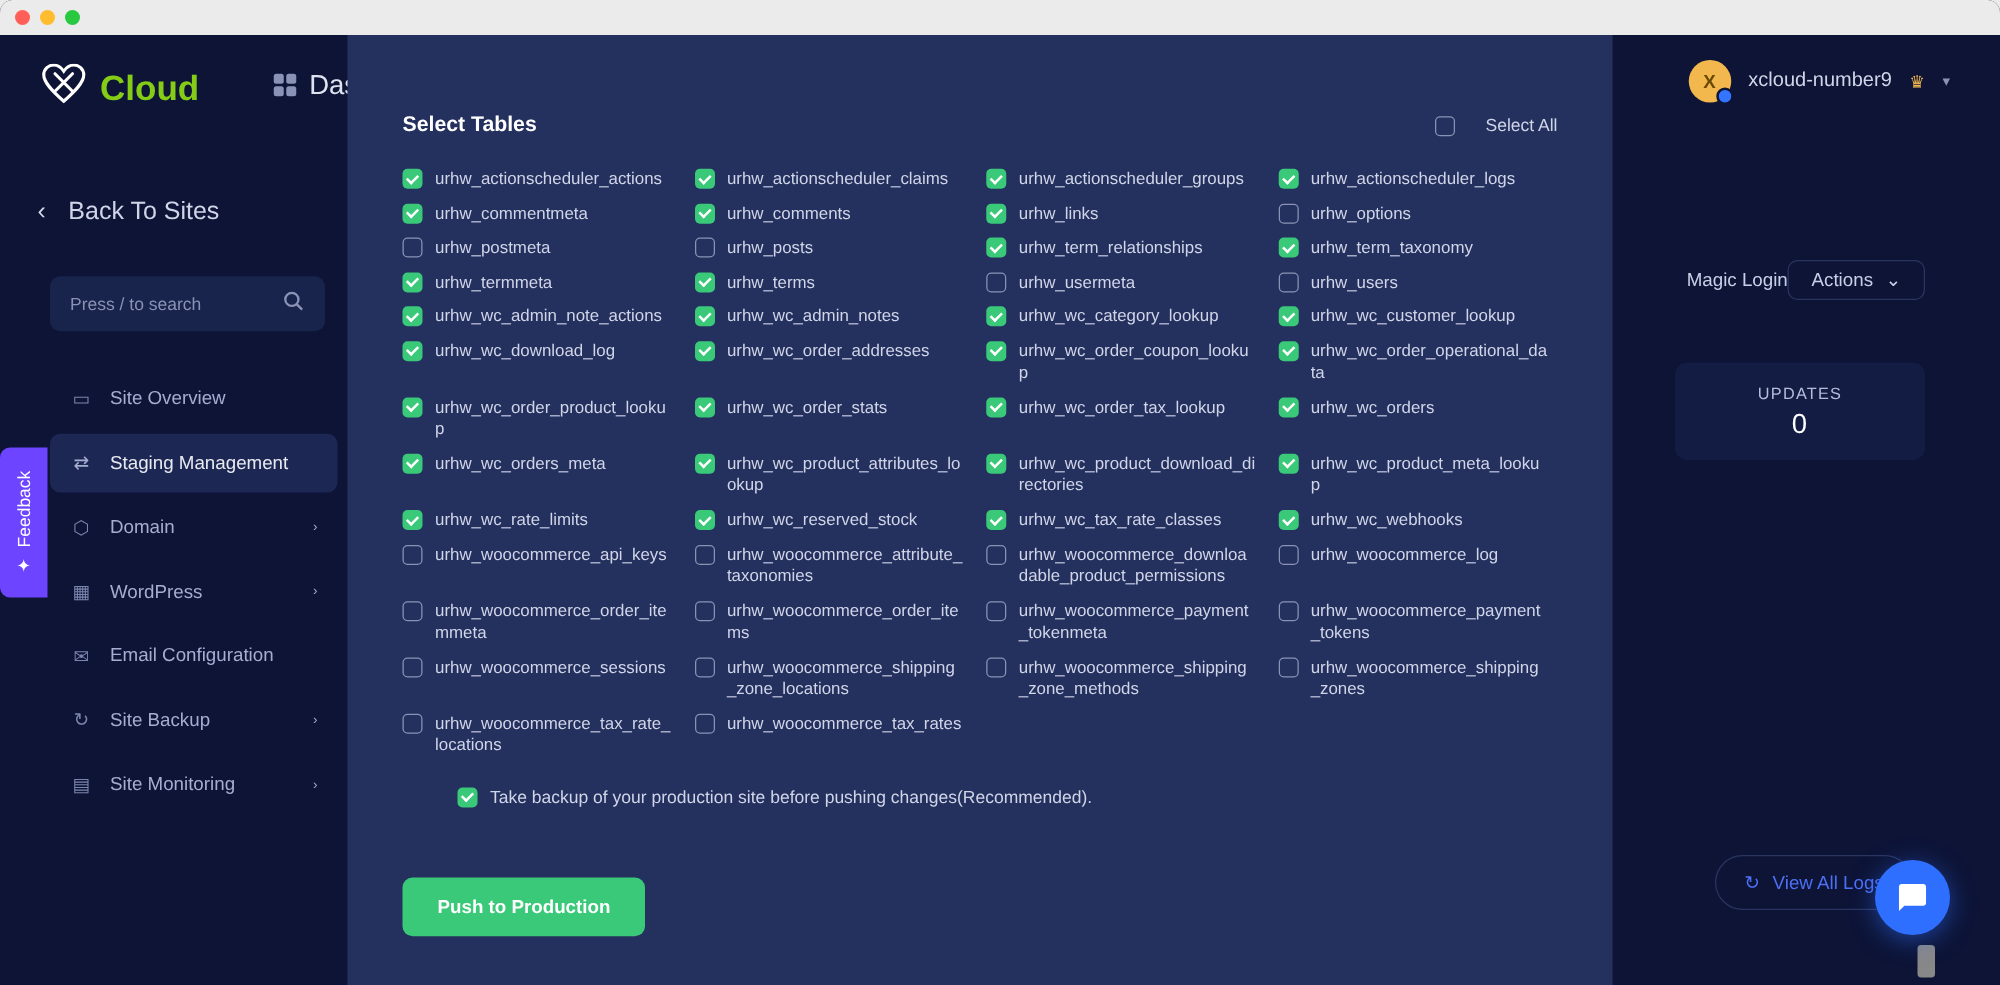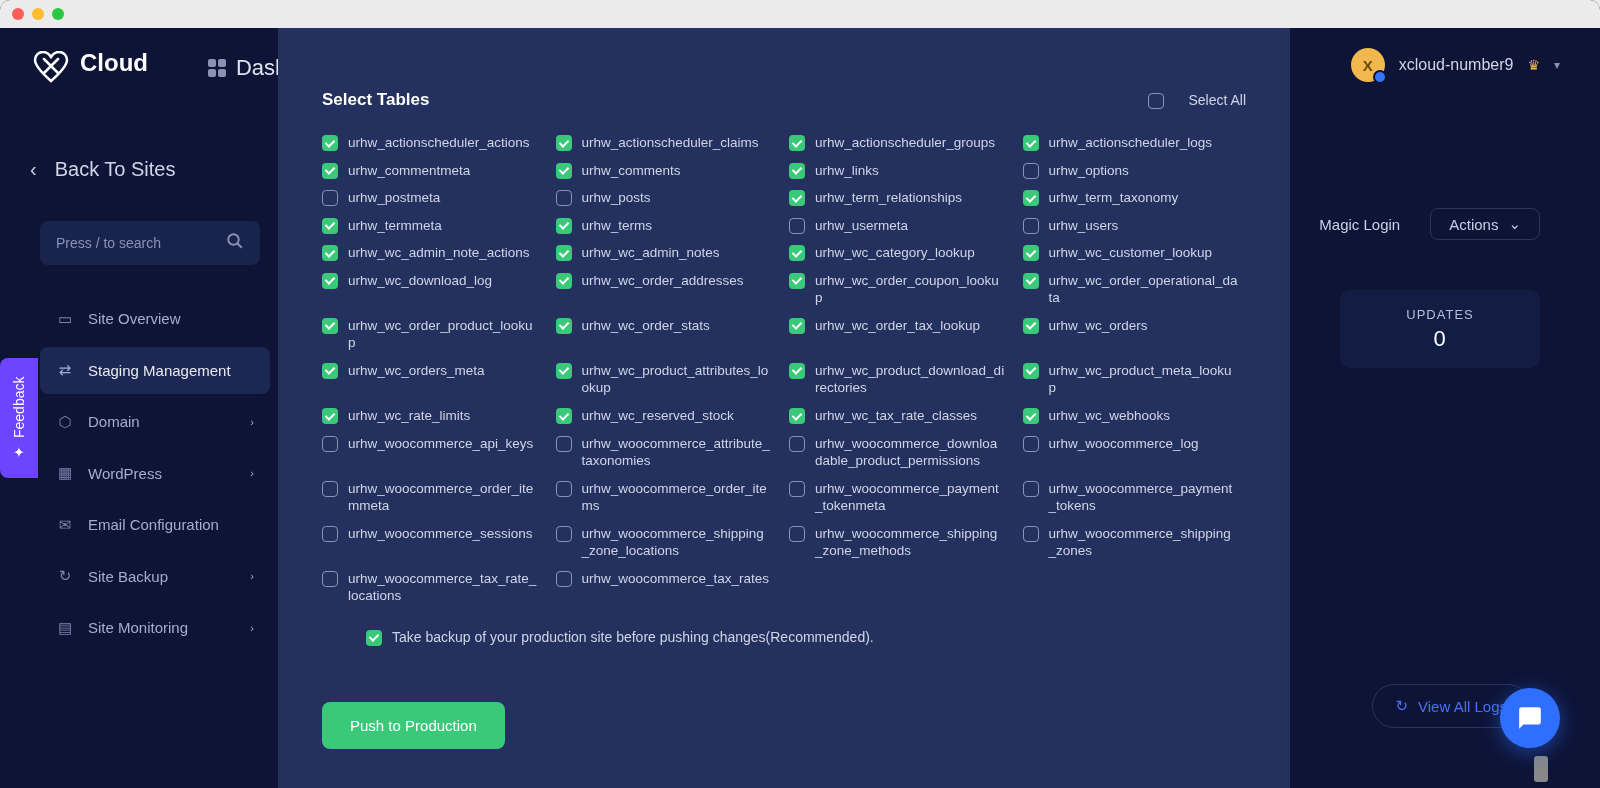--- a/index.html
+++ b/index.html
@@ -21,21 +21,21 @@
 .window { width: 1600px; height: 788px; background: var(--bg-main); position: relative; border-radius: 10px 10px 0 0; overflow: hidden; }
 .titlebar { height: 28px; background: #ebebeb; display: flex; align-items: center; padding-left: 12px; gap: 8px; }
 .traffic-light { width: 12px; height: 12px; border-radius: 50%; }
 .tl-red { background: #ff5f57; }
 .tl-yellow { background: #febc2e; }
 .tl-green { background: #28c840; }
 
 .app { position: relative; width: 100%; height: calc(788px - 28px); }
 
 .top-bar { position: absolute; top: 0; left: 0; right: 0; height: 80px; display: flex; align-items: center; padding: 0 32px; }
-.brand { display: flex; align-items: flex-start; gap: 10px; color: #ffffff; font-size: 24px; font-weight: 600; }
+.brand { display: flex; align-items: flex-end; gap: 10px; color: #84cc16; font-size: 28px; font-weight: 600; }
 .brand-icon { width: 38px; height: 38px; display: flex; align-items: center; justify-content: center; }
 .nav-dash { margin-left: 60px; color: #dfe3f0; font-size: 22px; font-weight: 500; display: flex; align-items: center; gap: 10px; }
 .nav-dash-icon { width: 18px; height: 18px; display: grid; grid-template-columns: 1fr 1fr; grid-template-rows: 1fr 1fr; gap: 2px; }
 .nav-dash-icon span { background: #8a93b5; border-radius: 2px; }
 
 .user-area { position: absolute; right: 40px; top: 20px; display: flex; align-items: center; gap: 14px; color: #d0d5e8; font-size: 16px; }
 .avatar { width: 34px; height: 34px; border-radius: 50%; background: #f2b84d; color: #6a4a00; display: flex; align-items: center; justify-content: center; font-weight: 600; font-size: 15px; position: relative; }
 .avatar-badge { position: absolute; bottom: -2px; right: -2px; width: 14px; height: 14px; border-radius: 50%; background: #3375ff; border: 2px solid var(--bg-main); }
 .crown { color: #f2b84d; font-size: 14px; }
 .chev { color: #8a93b5; font-size: 12px; }
@@ -46,21 +46,21 @@
 .search-box .sicon { margin-left: auto; font-size: 18px; }
 .menu-item { display: flex; align-items: center; gap: 14px; color: #a6add0; font-size: 15px; padding: 14px 16px; border-radius: 8px; margin-bottom: 4px; width: 230px; }
 .menu-item.active { background: var(--bg-sidebar-active); color: #e8eaf0; }
 .menu-item .chv { margin-left: auto; font-size: 11px; }
 .menu-icon { width: 18px; height: 18px; display: flex; align-items: center; justify-content: center; font-size: 15px; color: #7a84ad; flex-shrink: 0; }
 .menu-item.active .menu-icon { color: #a6add0; }
 .menu-label { line-height: 1.3; }
 
 .feedback-tab { position: absolute; left: 0; top: 330px; background: #6d44ff; color: #fff; width: 38px; height: 120px; border-radius: 0 8px 8px 0; display: flex; align-items: center; justify-content: center; writing-mode: vertical-rl; transform: rotate(180deg); font-size: 14px; font-weight: 500; gap: 6px; z-index: 5; }
 
-.header-right-actions { position: absolute; right: 60px; top: 180px; display: flex; gap: 30px; align-items: center; }
+.header-right-actions { position: absolute; right: 60px; top: 180px; display: flex; gap: 0; align-items: center; }
 .action-link { color: #c8cfe8; font-size: 15px; }
 .actions-btn { border: 1px solid var(--border-subtle); padding: 6px 18px; border-radius: 8px; color: #c8cfe8; font-size: 15px; display: flex; align-items: center; gap: 10px; }
 
 .stats-box { position: absolute; right: 60px; top: 262px; width: 200px; height: 78px; background: rgba(30,42,90,0.4); border-radius: 10px; display: flex; flex-direction: column; align-items: center; justify-content: center; color: #b5bddc; font-size: 13px; letter-spacing: 1px; }
 .stats-box .num { font-size: 22px; color: #fff; margin-top: 4px; }
 
 .view-logs { position: absolute; right: 70px; bottom: 60px; border: 1px solid var(--border-subtle); padding: 12px 22px; border-radius: 30px; color: var(--blue-accent); font-size: 15px; display: flex; align-items: center; gap: 10px; }
 
 .scroll-handle { position: absolute; right: 52px; bottom: 6px; width: 14px; height: 26px; background: #888; border-radius: 3px; }
 
@@ -76,21 +76,21 @@
 .table-item { display: flex; align-items: flex-start; gap: 10px; color: #d0d5e8; font-size: 13.5px; line-height: 1.3; }
 .chk { width: 16px; height: 16px; border-radius: 4px; flex-shrink: 0; margin-top: 1px; display: flex; align-items: center; justify-content: center; }
 .chk.checked { background: var(--green); }
 .chk.unchecked { border: 1.5px solid #8a93b5; background: transparent; }
 .chk.checked::after { content: ""; width: 4px; height: 7px; border: solid #fff; border-width: 0 2px 2px 0; transform: rotate(45deg); margin-top: -2px; }
 .table-label { word-break: break-word; padding-right: 8px; }
 
 .backup-row { margin-top: 24px; display: flex; align-items: center; gap: 10px; color: #d0d5e8; font-size: 14px; padding-left: 44px; }
 
 .modal-footer { margin-top: 56px; }
-.push-btn { background: var(--green-btn); color: #fff; border: none; padding: 15px 28px; border-radius: 8px; font-size: 15px; font-weight: 400; }
+.push-btn { background: var(--green-btn); color: #fff; border: none; padding: 15px 28px; border-radius: 8px; font-size: 15px; font-weight: 700; }
 </style>
 </head>
 <body>
 <div class="window">
   <div class="titlebar">
     <div class="traffic-light tl-red"></div>
     <div class="traffic-light tl-yellow"></div>
     <div class="traffic-light tl-green"></div>
   </div>
   <div class="app">

